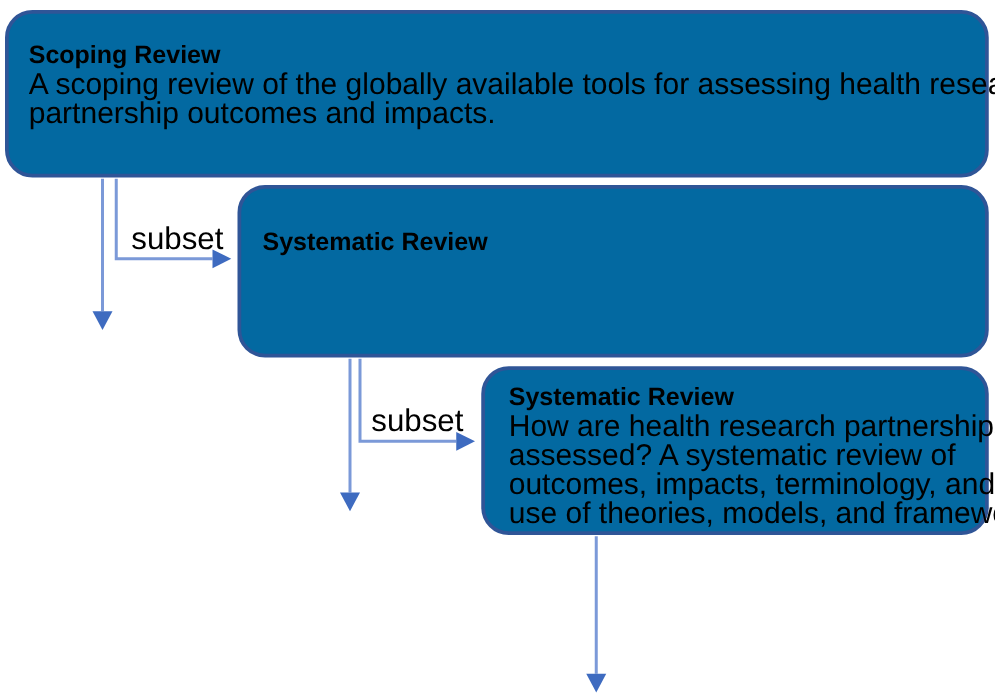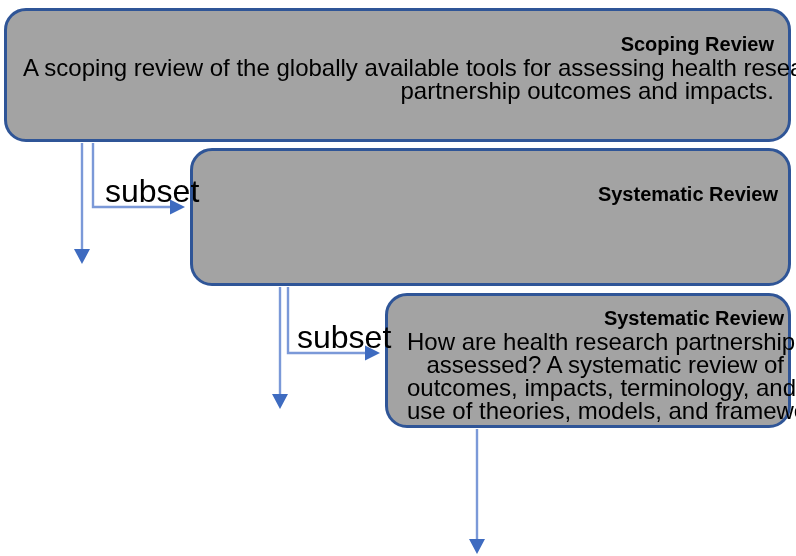--- a/index.html
+++ b/index.html
@@ -23,45 +23,44 @@
     stroke: var(--arrow-line, #7B99D8);
     stroke-width: 2.4;
   }
   .arrow-head {
     fill: var(--arrow-head, #3E6BC0);
     stroke: none;
   }
   .review-box {
     position: absolute;
     box-sizing: border-box;
-    background: #a3a3a3;
+    background: #0369a1;
     border: 3px solid var(--box-border, #2F5597);
     border-radius: 22px;
     z-index: 2;
     color: var(--text, #000000);
-    text-align: right;
   }
   .box-title {
     font-size: 20px;
     line-height: 23px;
     font-weight: 700;
     white-space: pre;
   }
   .box-body {
     font-size: 24px;
     line-height: 23px;
     font-weight: 400;
     white-space: pre;
   }
   #box-scoping   { left: 4px;   top: 8px;   width: 787px; height: 134px; padding: 22px 14px 0 16px; }
   #box-sys1      { left: 190px; top: 148px; width: 601px; height: 138px; padding: 32px 10px 0 17px; }
   #box-sys2      { left: 385px; top: 293px; width: 406px; height: 135px; padding: 11px 4px 0 19px;  }
   .edge-label {
     position: absolute;
-    font-size: 32px;
+    font-size: 25px;
     line-height: 26px;
     color: var(--text, #000000);
     z-index: 2;
     white-space: pre;
   }
   #subset-label-1 { left: 105px; top: 178px; }
   #subset-label-2 { left: 297px; top: 324px; }
 </style>
 </head>
 <body>

